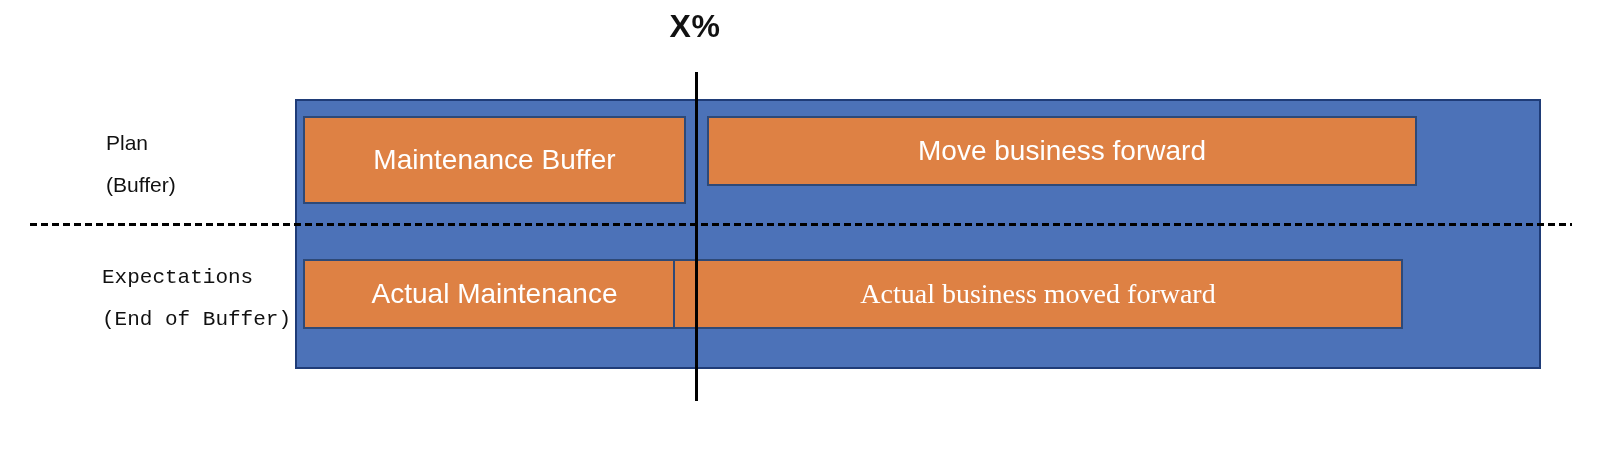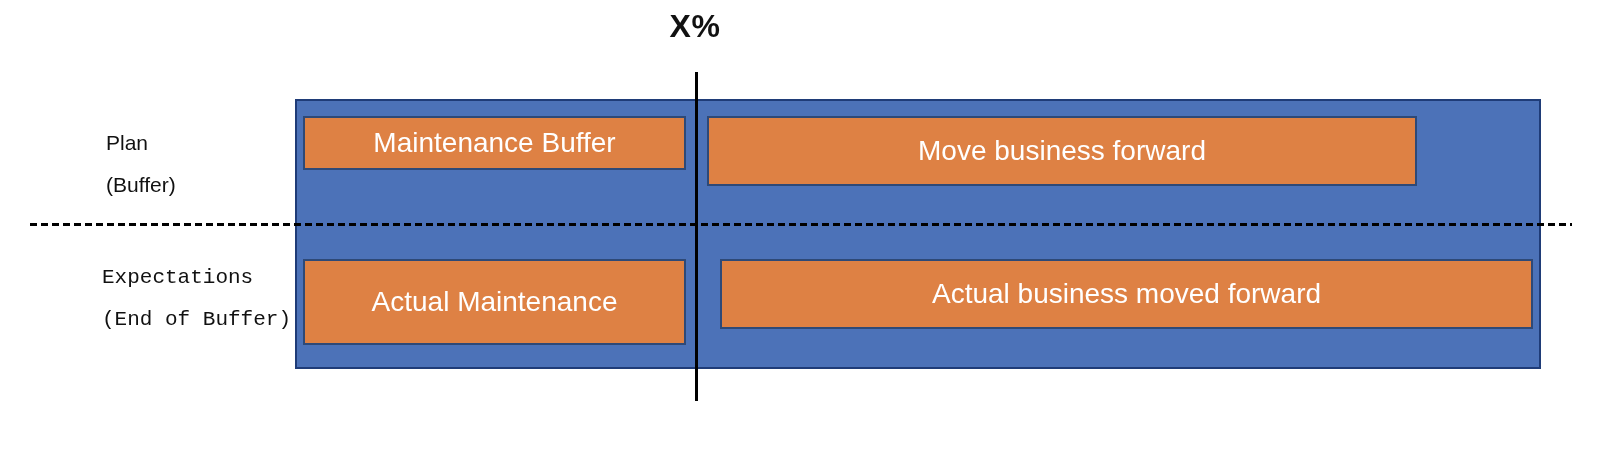--- a/index.html
+++ b/index.html
@@ -46,24 +46,24 @@
     justify-content: center;
     z-index: 2;
     box-sizing: border-box;
   }
   .bar span {
     color: var(--bar-text, #fff);
     font-size: 28px;
     font-weight: 400;
     white-space: nowrap;
   }
-  .bar-plan-maintenance   { left: 303px; top: 116px; width: 383px; height: 54px; }
+  .bar-plan-maintenance   { left: 303px; top: 116px; width: 383px; height: 88px; }
   .bar-plan-business      { left: 707px; top: 116px; width: 710px; height: 70px; }
-  .bar-actual-maintenance { left: 303px; top: 259px; width: 383px; height: 86px; }
-  .bar-actual-business    { left: 720px; top: 259px; width: 813px; height: 70px; }
+  .bar-actual-maintenance { left: 303px; top: 259px; width: 383px; height: 70px; }
+  .bar-actual-business    { left: 673px; top: 259px; width: 730px; height: 70px; font-family: Liberation Serif, serif; }
   .dashed-divider {
     position: absolute;
     left: 30px;
     top: 223px;
     width: 1542px;
     height: 3px;
     background: repeating-linear-gradient(
       90deg,
       var(--line-color, #000) 0px,
       var(--line-color, #000) 7px,

